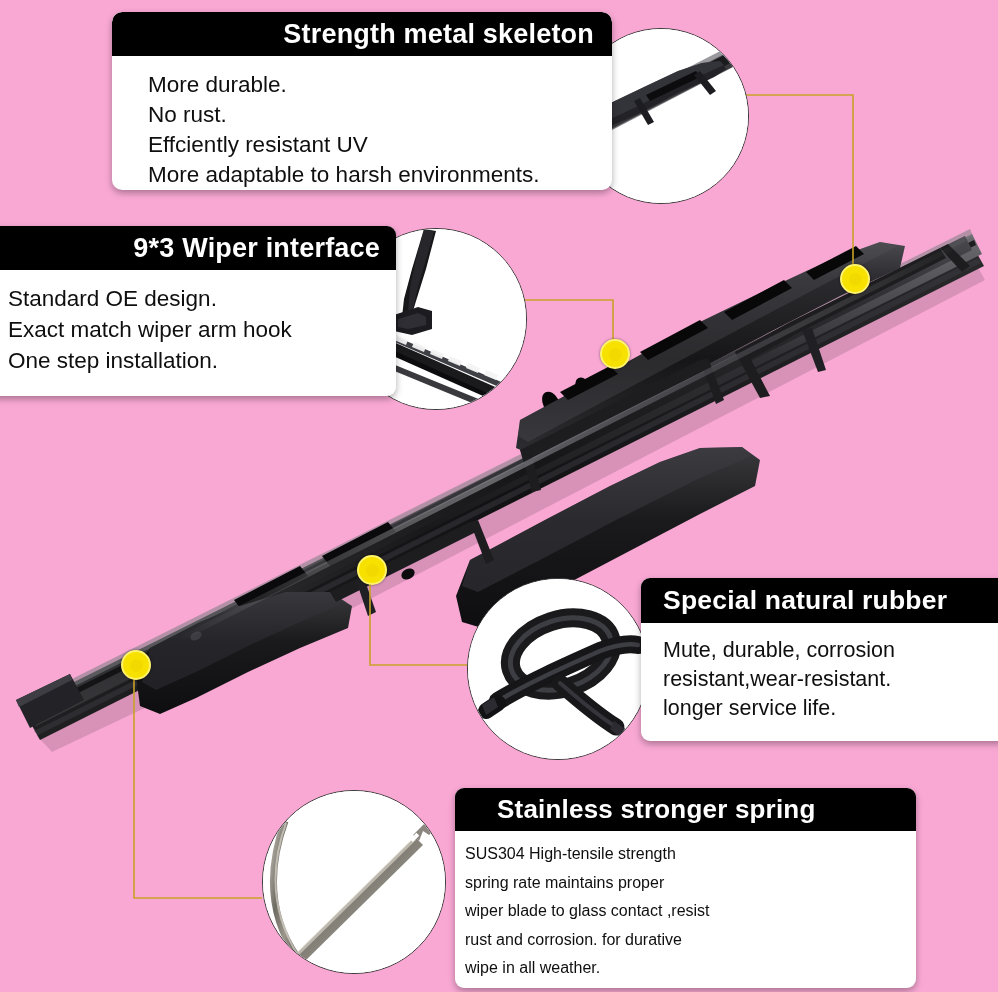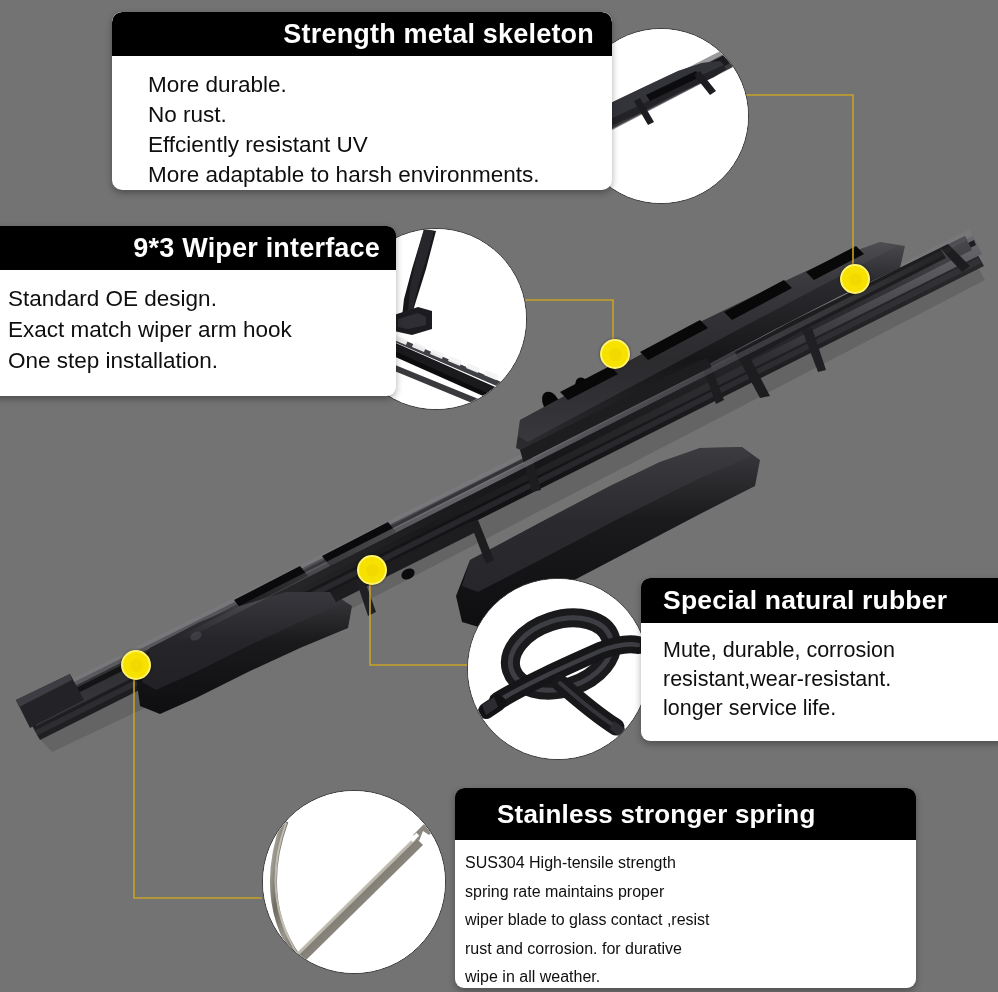--- a/index.html
+++ b/index.html
@@ -5,21 +5,21 @@
 <style>
   html,body{margin:0;padding:0;background:#fff;}
   body{
     font-family:"Liberation Sans","DejaVu Sans",sans-serif;
     -webkit-font-smoothing:antialiased;
   }
   #stage{
     position:relative;
     width:998px;
     height:992px;
-    background:#737373;
+    background:#f9a8d4;
     overflow:hidden;
   }
 
   
   .layer-product{position:absolute;inset:0;z-index:1;}
   .layer-lines{position:absolute;inset:0;z-index:2;}
   .layer-insets{position:absolute;inset:0;z-index:3;}
   .layer-boxes{position:absolute;inset:0;z-index:4;}
   .layer-dots{position:absolute;inset:0;z-index:5;}
 
@@ -69,21 +69,21 @@
   #box-rubber .callout-head{
      height:45px; font-size:26.5px; justify-content:flex-start; padding-left:22px;
   }
   #box-rubber .callout-body{
      font-size:21.5px; line-height:29px; padding:13px 0 0 22px;
   }
 
   
   #box-spring{ left:455px; top:788px; width:461px; height:200px;}
   #box-spring .callout-head{
-     height:52px; font-size:26px; justify-content:flex-start; padding-left:42px;
+     height:43px; font-size:26px; justify-content:flex-start; padding-left:42px;
   }
   #box-spring .callout-body{
      font-size:16px; line-height:28.5px; padding:9px 0 0 10px;
   }
 
   
   .inset{
     position:absolute;
     border-radius:50%;
     background:#ffffff;

